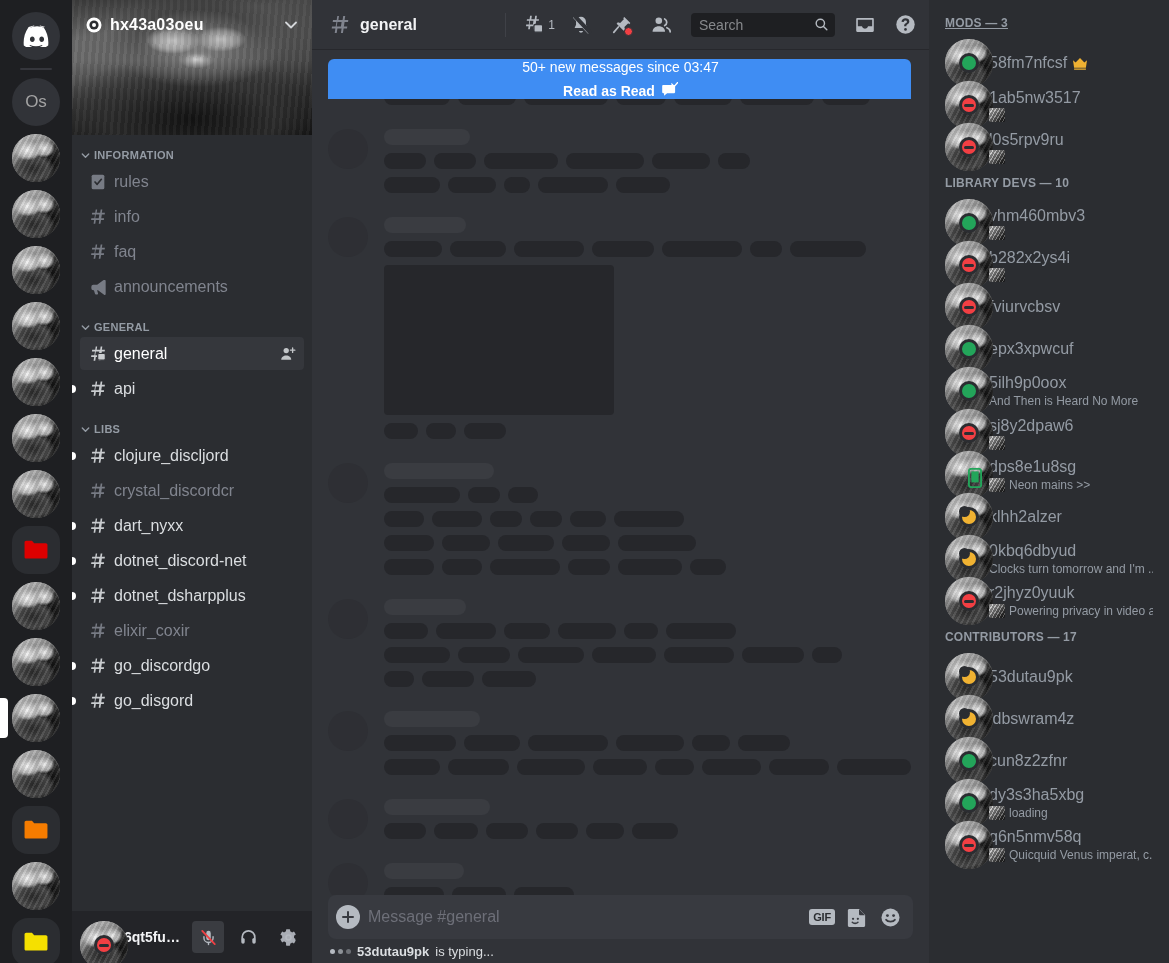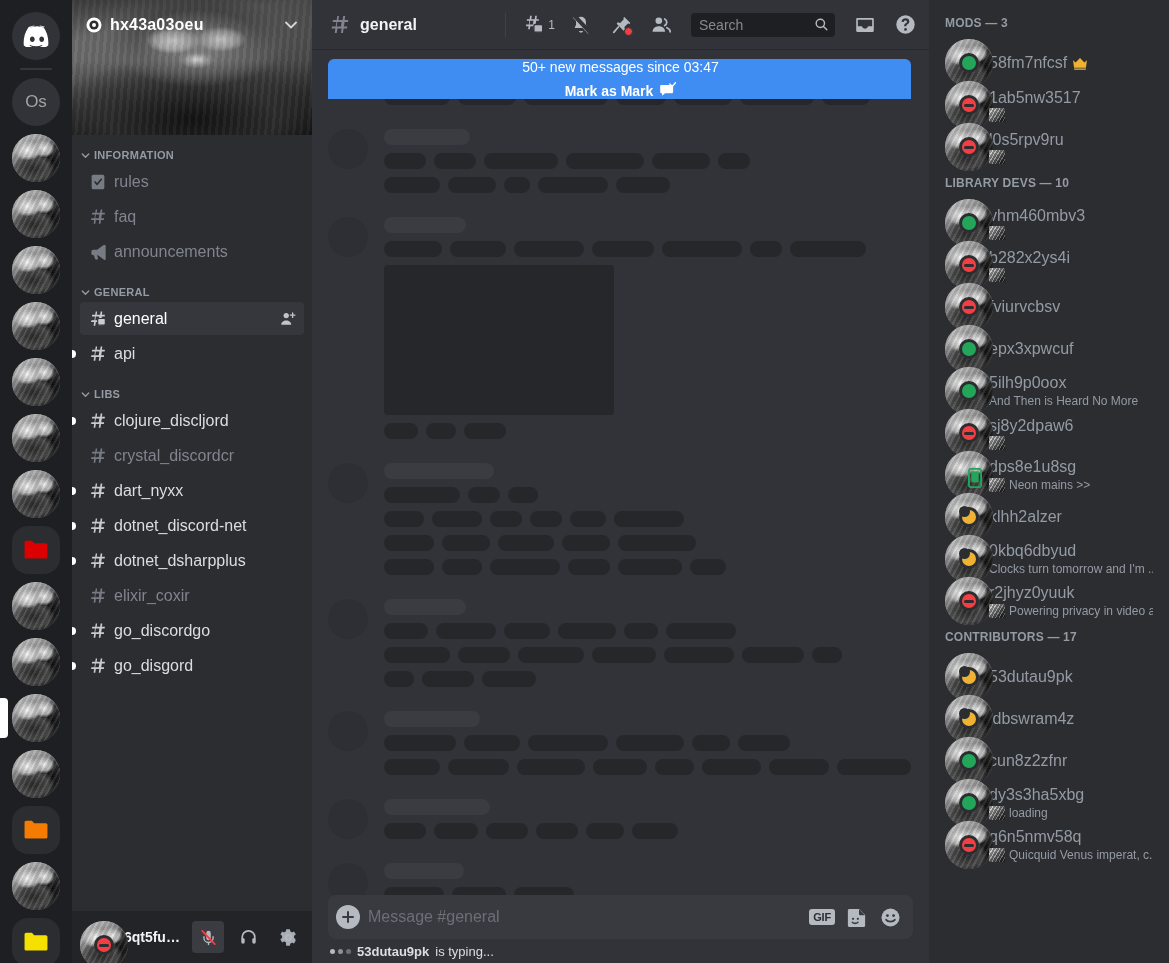--- a/index.html
+++ b/index.html
@@ -216,21 +216,21 @@
 
   
   .members {
     width: 240px; flex: 0 0 240px; background: #2b2d31;
     padding: 16px 0 0 0; overflow: hidden;
   }
   .mem-cat {
     color: #949ba4; font-size: 12px; font-weight: 700; letter-spacing: .2px;
     text-transform: uppercase; padding: 16px 8px 4px 16px;
   }
-  .mem-cat:first-child { padding-top: 0; }
+  .mem-cat:first-child { padding-top: 0; text-decoration: underline; }
   .mem {
     height: 42px; margin: 0 8px; border-radius: 4px; padding: 0 8px;
     display: flex; align-items: center; gap: 12px; cursor: pointer;
   }
   .mem-av { width: 32px; height: 32px; position: relative; flex: 0 0 32px; }
   .status {
     position: absolute; right: -2px; bottom: -2px;
     width: 14px; height: 14px; border-radius: 50%;
     border: 3px solid #2b2d31; box-sizing: content-box;
   }
@@ -400,20 +400,28 @@
           <span>INFORMATION</span>
         </div>
         <div class="ch">
           <span class="ch-ico">
             <svg viewBox="0 0 24 24" width="20" height="20">
               <rect x="4.4" y="3.2" width="15.2" height="17.6" rx="2" fill="#80848e"></rect>
               <path d="M8.4 12l2.6 2.8 5-6" fill="none" stroke="#2b2d31" stroke-width="2" stroke-linecap="round" stroke-linejoin="round"></path>
             </svg>
           </span>
           <span class="ch-name">rules</span>
+        </div>
+        <div class="ch">
+          <span class="ch-ico">
+            <svg viewBox="0 0 24 24" width="20" height="20">
+              <path fill="#80848e" d="M9.3 3l-.6 4H5l-.3 2h3.7l-.7 4.6H4l-.3 2h3.7L6.7 20h2l.7-4.4h4.2L12.9 20h2l.7-4.4H19l.3-2h-3.4l.7-4.6H20l.3-2h-3.7l.6-4h-2l-.6 4h-4.2l.6-4h-2zm.1 6h4.2L12.9 13.6H8.7L9.4 9z"></path>
+            </svg>
+          </span>
+          <span class="ch-name">info</span>
         </div>
         <div class="ch">
           <span class="ch-ico">
             <svg viewBox="0 0 24 24" width="20" height="20">
               <path fill="#80848e" d="M9.3 3l-.6 4H5l-.3 2h3.7l-.7 4.6H4l-.3 2h3.7L6.7 20h2l.7-4.4h4.2L12.9 20h2l.7-4.4H19l.3-2h-3.4l.7-4.6H20l.3-2h-3.7l.6-4h-2l-.6 4h-4.2l.6-4h-2zm.1 6h4.2L12.9 13.6H8.7L9.4 9z"></path>
             </svg>
           </span>
           <span class="ch-name">faq</span>
         </div>
         <div class="ch">
@@ -626,21 +634,21 @@
           <path fill="#313338" d="M12 5.6c-2.3 0-3.9 1.3-4.2 3.4l2.3.3c.2-1 .8-1.6 1.8-1.6.9 0 1.6.5 1.6 1.3 0 .7-.4 1.1-1.3 1.7-1.1.7-1.6 1.4-1.6 2.6v.5h2.3v-.4c0-.7.3-1.1 1.2-1.7 1.2-.8 1.9-1.6 1.9-2.9 0-1.9-1.6-3.2-4-3.2z"></path>
           <circle cx="12" cy="17.1" r="1.4" fill="#313338"></circle>
         </svg>
       </div>
     </div>
 
     <div class="chat-area">
       <div class="banner-new">
         <span class="banner-new-txt">50+ new messages since 03:47</span>
         <span class="banner-new-act">
-          <span>Mark as Mark</span>
+          <span>Read as Read</span>
           <span>
             <svg viewBox="0 0 20 20" width="17" height="17">
                 <path fill="#fff" d="M2.4 3.6h13.2c.6 0 1 .4 1 1v7.6c0 .6-.4 1-1 1H7.2l-3.6 3v-3H2.4c-.6 0-1-.4-1-1V4.6c0-.6.4-1 1-1z"></path>
                 <path d="M12.6 2.2l3 3 4-4.6" fill="none" stroke="#fff" stroke-width="1.6" stroke-linecap="round" stroke-linejoin="round"></path>
               </svg>
           </span>
         </span>
       </div>
       <div class="msgs" id="msgs">
           <div class="sk-group">

